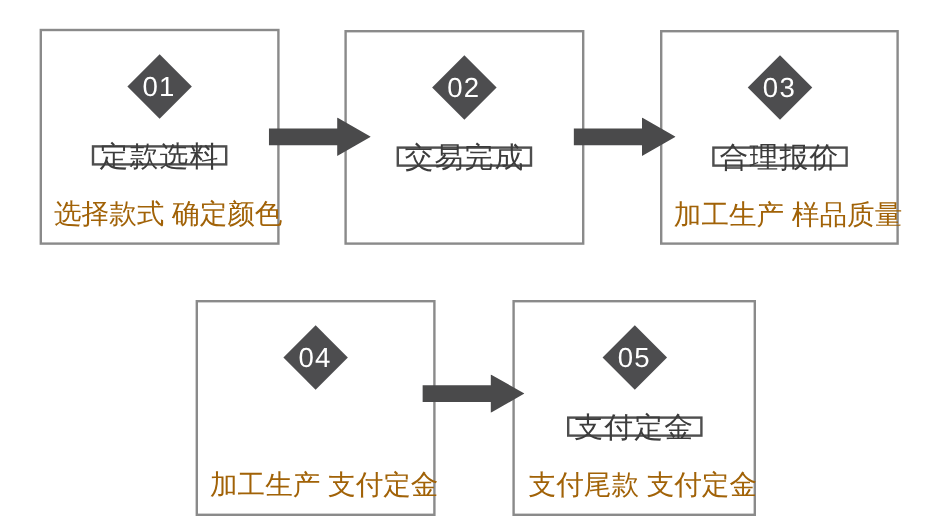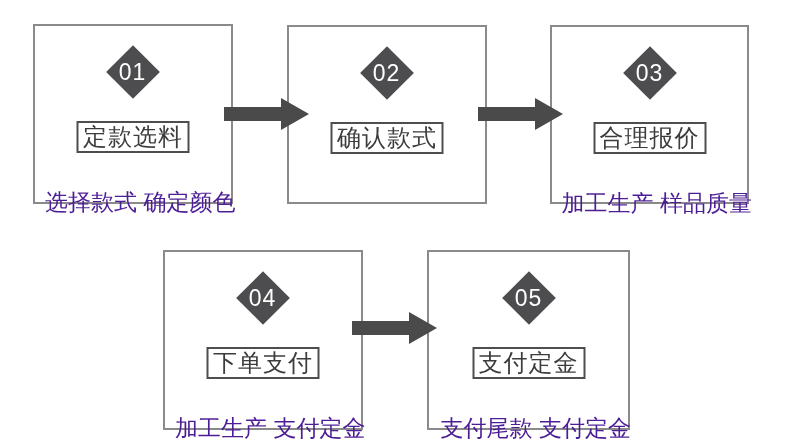--- a/index.html
+++ b/index.html
@@ -41,45 +41,44 @@
     font-weight: 500;
     letter-spacing: 1px;
     line-height: 1;
   }
   .title-box {
     position: absolute;
     left: 50%;
     top: 95px;
     transform: translateX(-50%);
     width: 113px;
-    height: 32px;
+    height: 17px;
     box-sizing: border-box;
     border: 2px solid #4e4e4e;
     background: #ffffff;
     display: flex;
     align-items: center;
     justify-content: center;
     font-size: 24px;
     font-weight: 500;
     color: #3c3c3c;
     letter-spacing: 1px;
     white-space: nowrap;
   }
   .subtitle {
     position: absolute;
     left: 50%;
     top: 139px;
     transform: translateX(-50%);
     width: 176px;
     text-align: center;
     font-size: 23px;
-    color: #4c1d95;
+    color: #a16207;
     white-space: nowrap;
     line-height: 1.2;
-    margin-top: 24px;
   }
   .arrow {
     position: absolute;
     width: 85px;
     height: 32px;
     z-index: 5;
   }
   .arrow svg { display: block; }
 </style>
 </head>
@@ -95,40 +94,37 @@
       <span>定款选料</span>
     </div>
     <div class="subtitle">选择款式 确定颜色</div>
   </div>
 
   <div class="step" style="left:287px; top:25px; width:200px; height:179px;">
     <div class="diamond">
       <span class="num">02</span>
     </div>
     <div class="title-box">
-      <span>确认款式</span>
+      <span>交易完成</span>
     </div>
   </div>
 
   <div class="step" style="left:550px; top:25px; width:199px; height:179px;">
     <div class="diamond">
       <span class="num">03</span>
     </div>
     <div class="title-box">
       <span>合理报价</span>
     </div>
     <div class="subtitle">加工生产 样品质量</div>
   </div>
 
   <div class="step" style="left:163px; top:250px; width:200px; height:180px;">
     <div class="diamond">
       <span class="num">04</span>
-    </div>
-    <div class="title-box">
-      <span>下单支付</span>
     </div>
     <div class="subtitle">加工生产 支付定金</div>
   </div>
 
   <div class="step" style="left:427px; top:250px; width:203px; height:180px;">
     <div class="diamond">
       <span class="num">05</span>
     </div>
     <div class="title-box">
       <span>支付定金</span>

